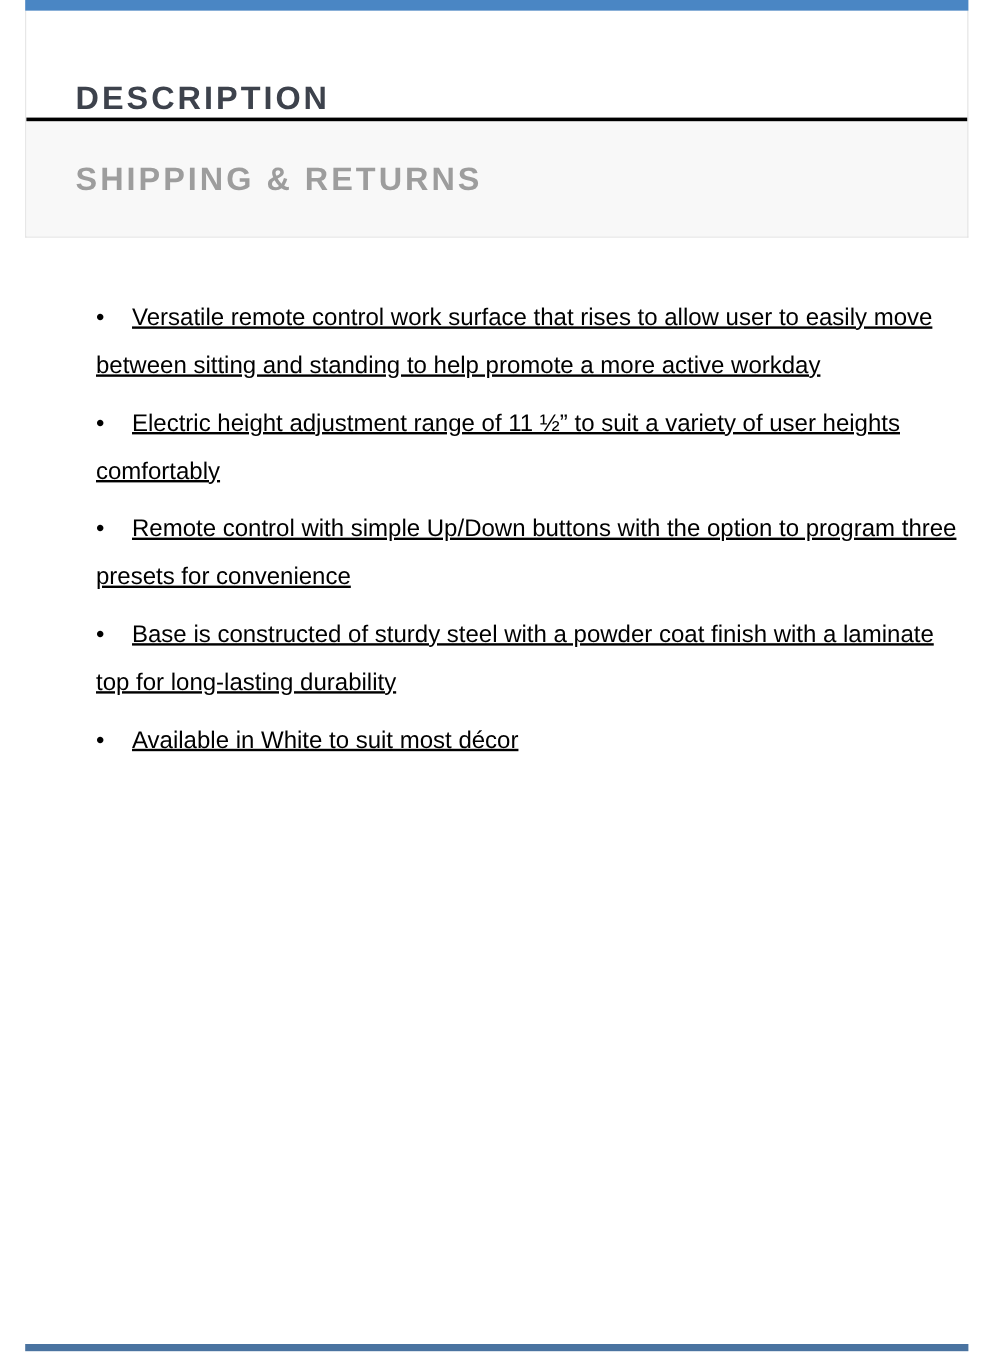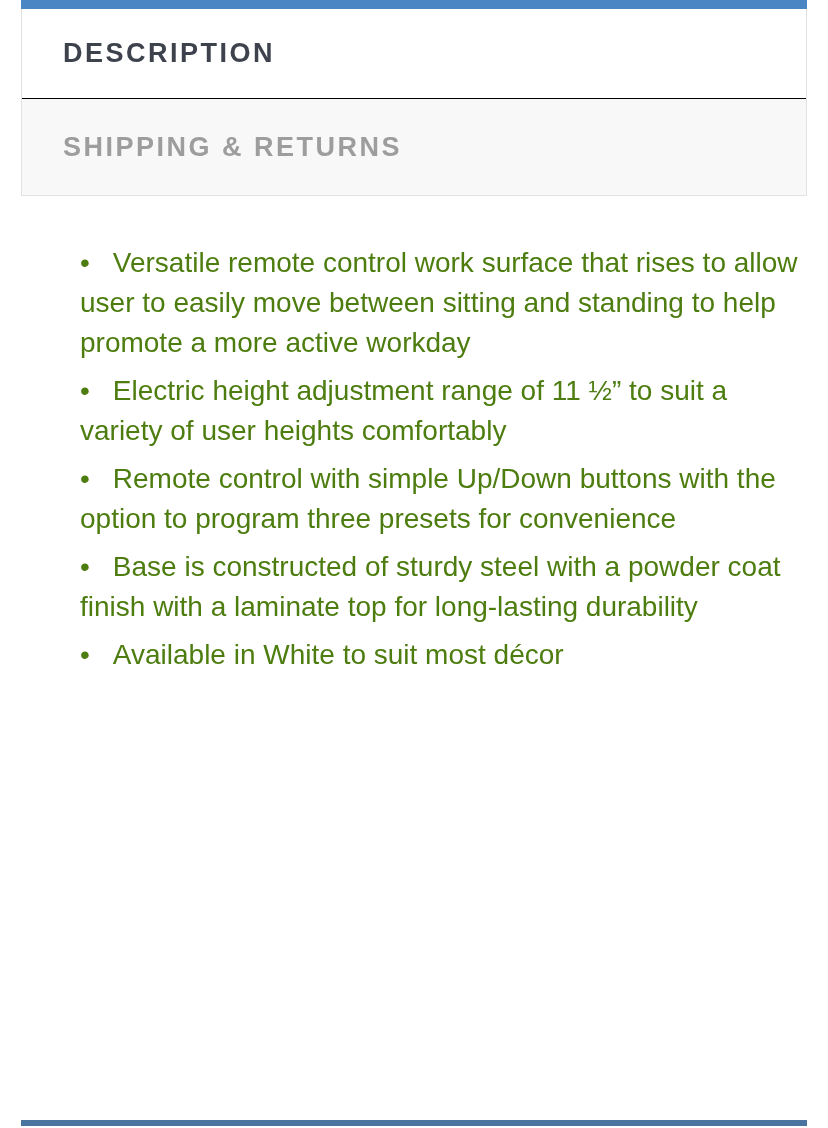--- a/index.html
+++ b/index.html
@@ -34,25 +34,26 @@
     font-size: 27px;
     font-weight: 700;
     letter-spacing: 2.5px;
     cursor: pointer;
     user-select: none;
   }
   .tab-active {
     height: 89px;
     background: #ffffff;
     color: #3d424c;
+    align-items: flex-end;
   }
   .tab-inactive {
     height: 96px;
     background: #f8f8f8;
-    border-top: 1px solid #000000;
+    border-top: 3px solid #000000;
     color: #9d9d9d;
   }
 
   
   .content {
     margin: 47px 20px 0 20px;
     color: #111111;
   }
   .features-heading {
     font-size: 30px;
@@ -60,24 +61,25 @@
     color: #000000;
     margin: 0;
     line-height: 32px;
   }
   .feature-list {
     list-style: none;
     margin: 14px 0 0 0;
     padding: 0 0 0 60px;
   }
   .feature-list li {
-    font-size: 28px;
+    font-size: 20px;
     line-height: 40px;
     margin-bottom: 8px;
-    color: #4d7c0f;
+    color: #000000;
+    text-decoration: underline;
   }
   .feature-list li::before {
     content: "\2022";
     display: inline-block;
     margin-right: 23px;
   }
 
   
   .accent-bottom {
     position: absolute;

